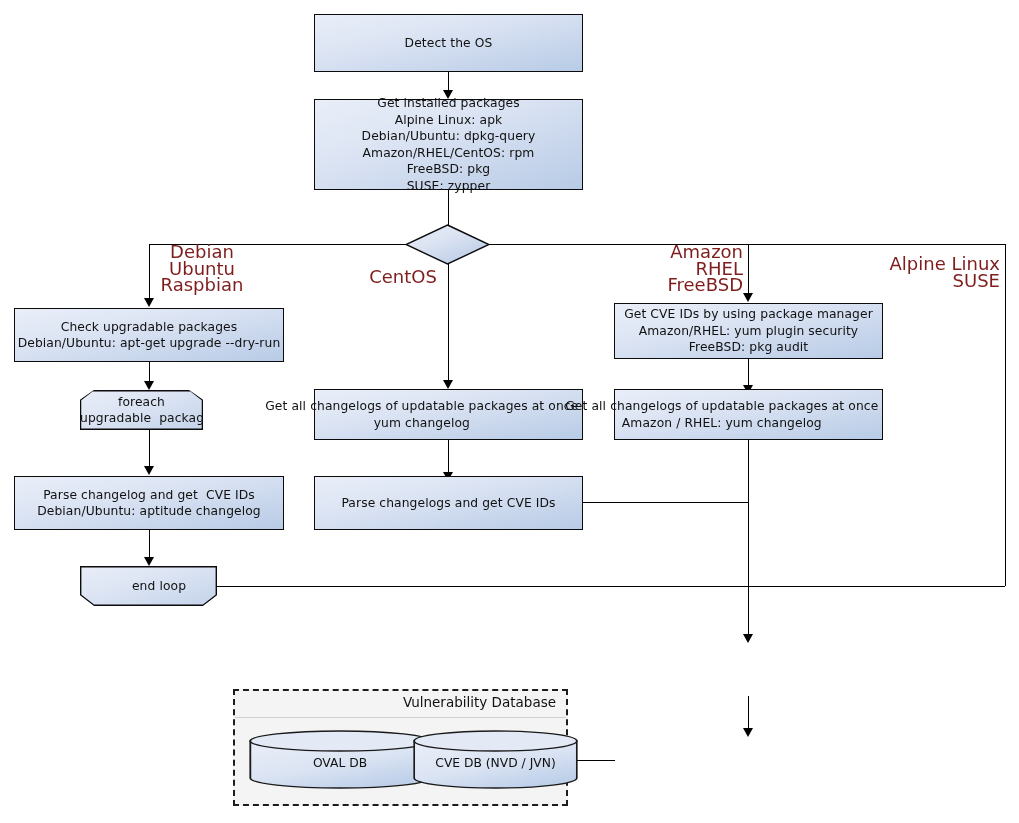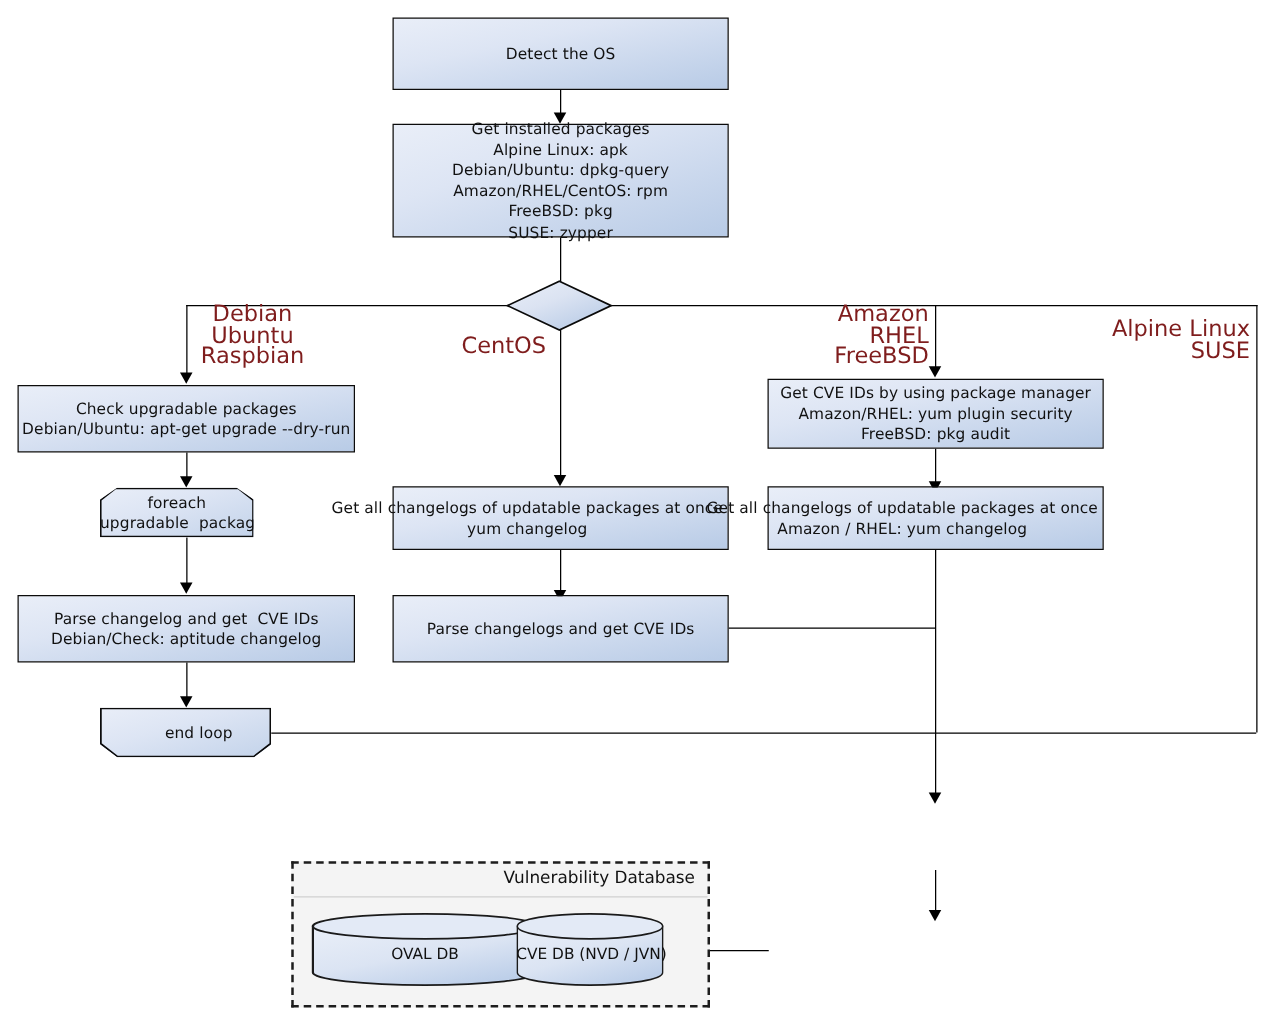--- a/index.html
+++ b/index.html
@@ -229,21 +229,21 @@
   <div class="node loop-start" style="left:80px; top:390px; width:123px; height:40px;">
     <svg class="shape-svg" viewBox="0 0 137 40" preserveAspectRatio="none">
       <polygon points="0.7,10 14,0.7 123,0.7 136.3,10 136.3,39.3 0.7,39.3" fill="none" stroke="#0b0b0b" stroke-width="1.4"></polygon>
     </svg>
     <span class="label">foreach
 upgradable  packages</span>
   </div>
 
   <div class="node" style="left:14px; top:476px; width:270px; height:54px;">
     <span class="label">Parse changelog and get  CVE IDs
-Debian/Check: aptitude changelog</span>
+Debian/Ubuntu: aptitude changelog</span>
   </div>
 
   <div class="node loop-end" style="left:80px; top:566px; width:137px; height:40px;">
     <svg class="shape-svg" viewBox="0 0 137 40" preserveAspectRatio="none">
       <polygon points="0.7,0.7 136.3,0.7 136.3,29 123,39.3 14,39.3 0.7,29" fill="none" stroke="#0b0b0b" stroke-width="1.4"></polygon>
     </svg>
     <span class="label">end loop</span>
   </div>
 
   <div class="node overflow" style="left:314px; top:389px; width:269px; height:51px;">
@@ -281,21 +281,21 @@
           <stop offset="55%" stop-color="#dbe4f3"></stop>
           <stop offset="100%" stop-color="#bdcfe9"></stop>
         </linearGradient>
       </defs>
       <path d="M1,11 L1,48 A 68.5 10 0 0 0 138,48 L138,11 Z" fill="url(#gcyl1)" stroke="#1a1a1a" stroke-width="1.4"></path>
       <ellipse cx="69.5" cy="11" rx="68.5" ry="10" fill="#e3eaf6" stroke="#1a1a1a" stroke-width="1.4"></ellipse>
     </svg>
     <div class="cyl-label">OVAL DB</div>
   </div>
 
-  <div class="cylinder" style="left:413px; top:730px; width:118px; height:59px;">
+  <div class="cylinder" style="left:413px; top:730px; width:165px; height:59px;">
     <svg class="shape-svg" viewBox="0 0 139 59" preserveAspectRatio="none">
       <defs>
         <linearGradient id="gcyl2" x1="0" y1="0" x2="0.7" y2="1">
           <stop offset="0%" stop-color="#eaeff8"></stop>
           <stop offset="55%" stop-color="#dbe4f3"></stop>
           <stop offset="100%" stop-color="#bdcfe9"></stop>
         </linearGradient>
       </defs>
       <path d="M1,11 L1,48 A 68.5 10 0 0 0 138,48 L138,11 Z" fill="url(#gcyl2)" stroke="#1a1a1a" stroke-width="1.4"></path>
       <ellipse cx="69.5" cy="11" rx="68.5" ry="10" fill="#e3eaf6" stroke="#1a1a1a" stroke-width="1.4"></ellipse>

